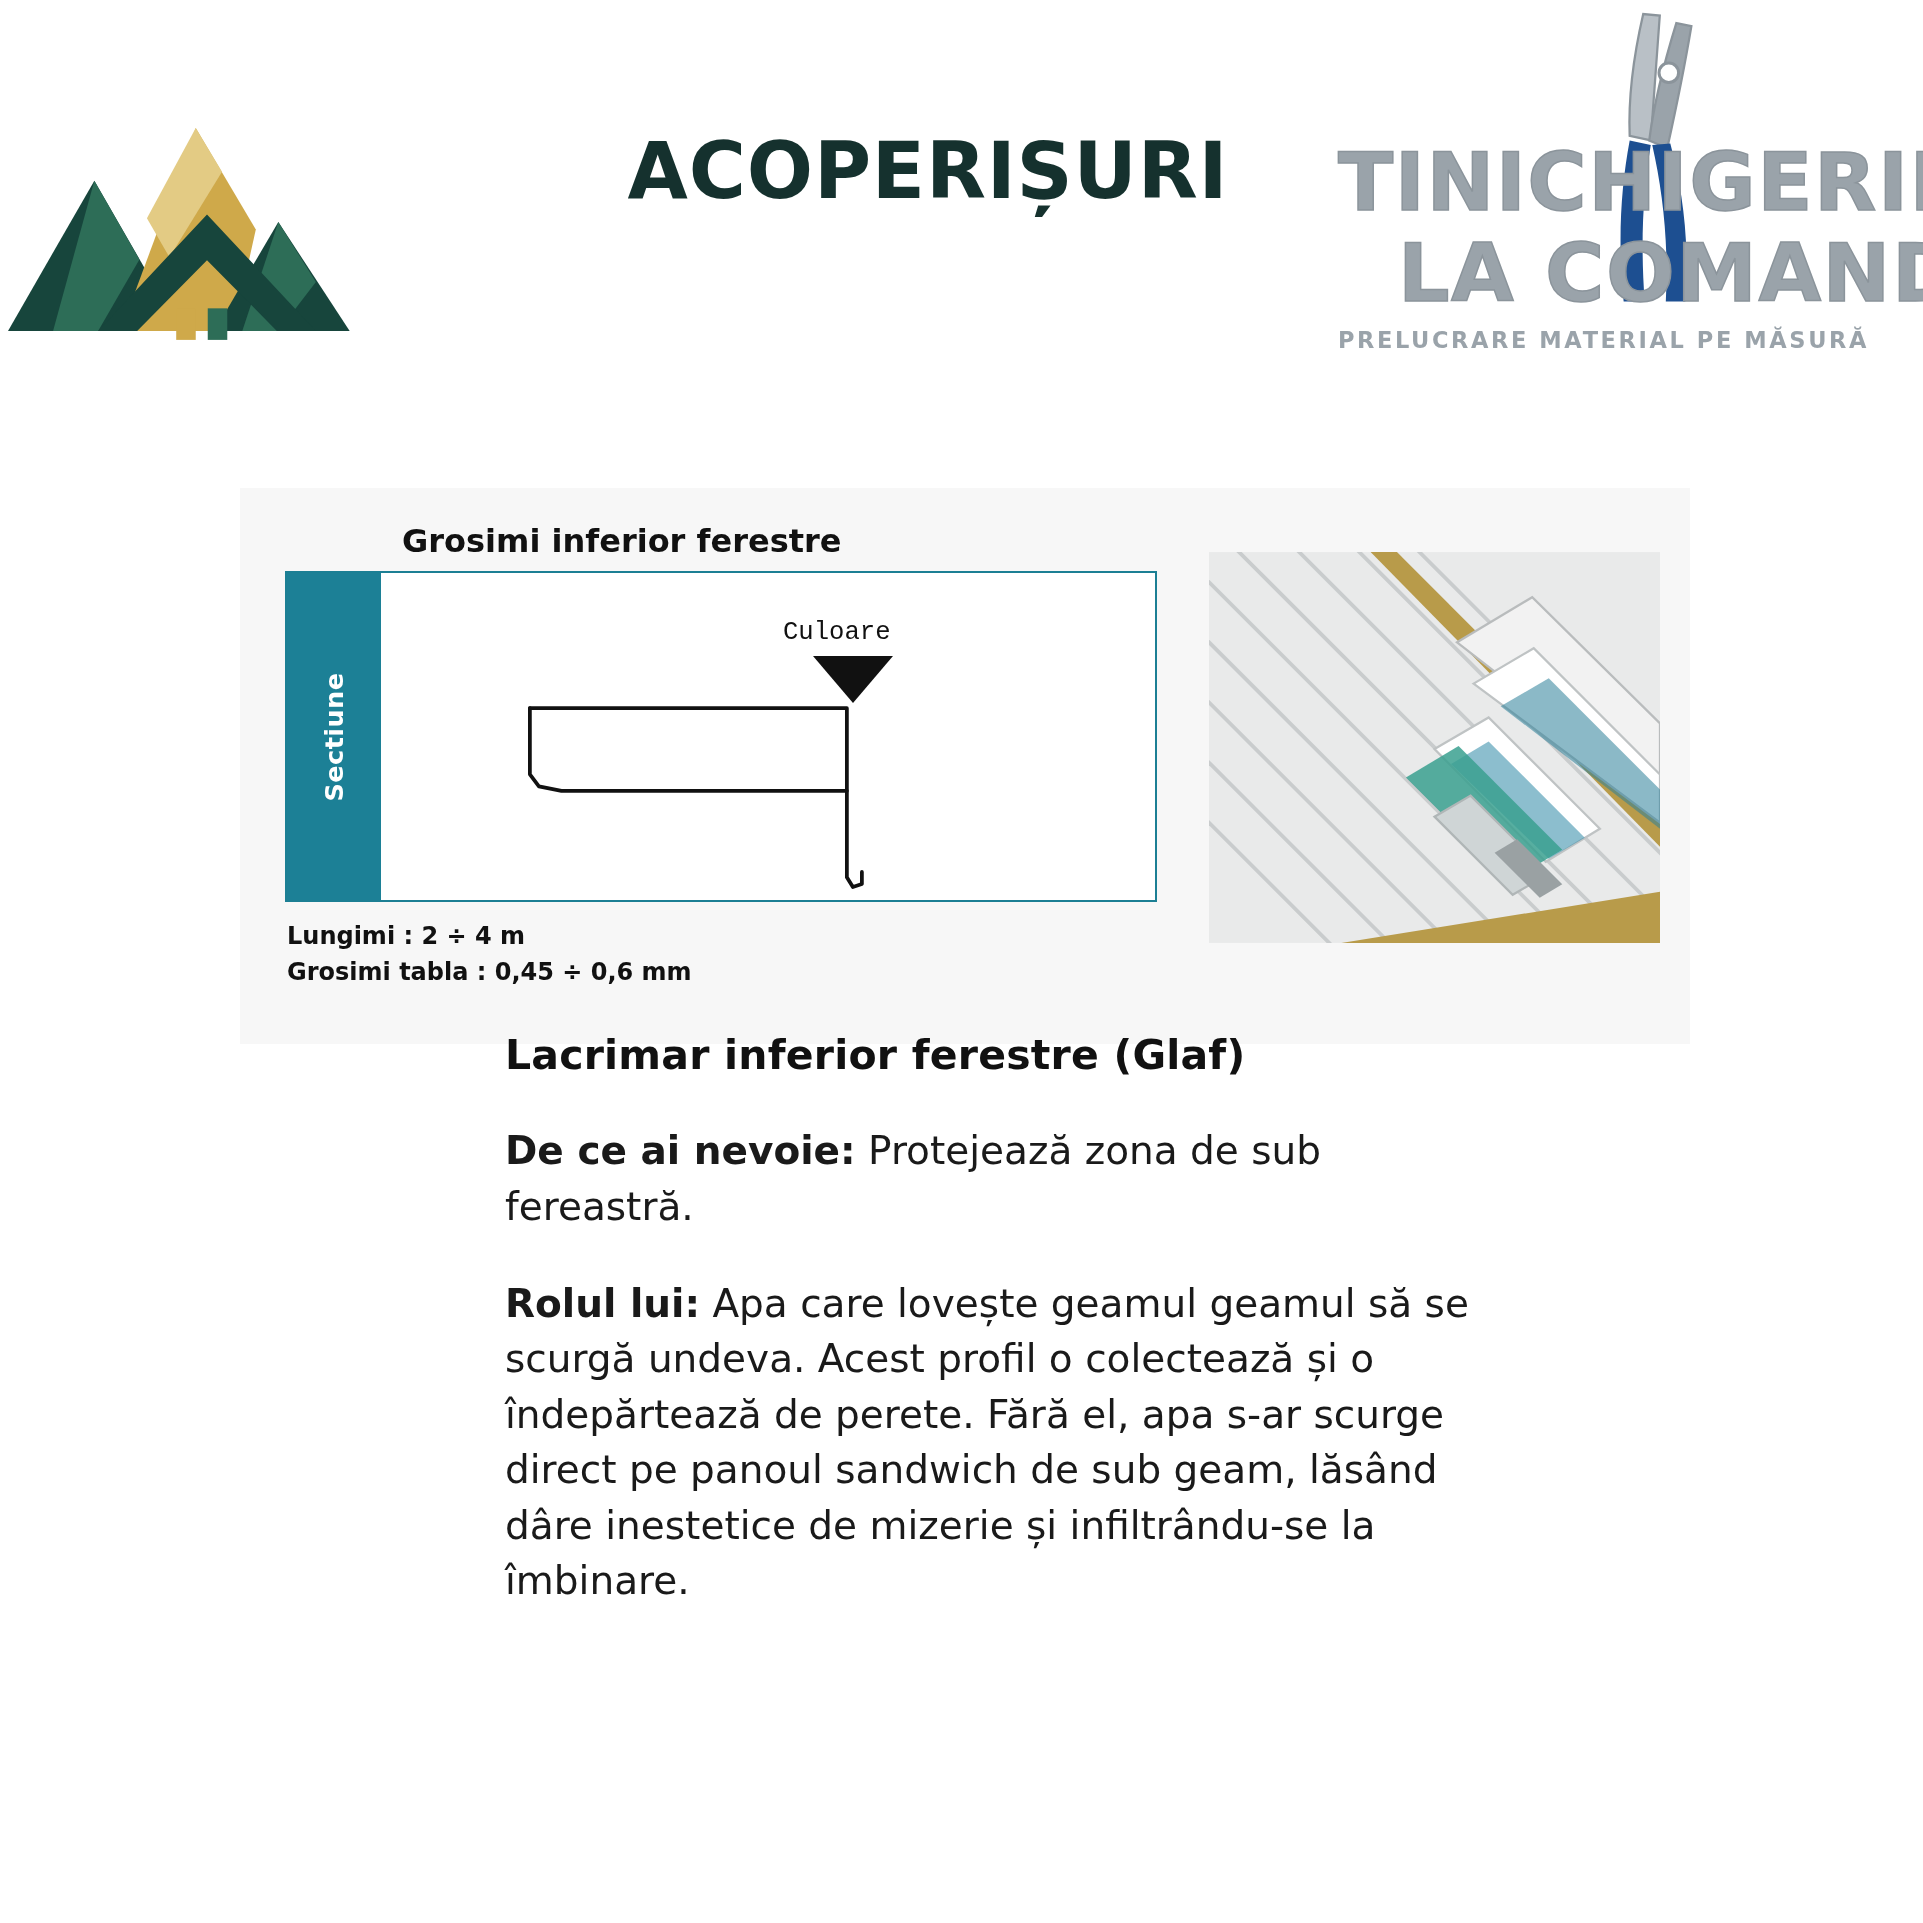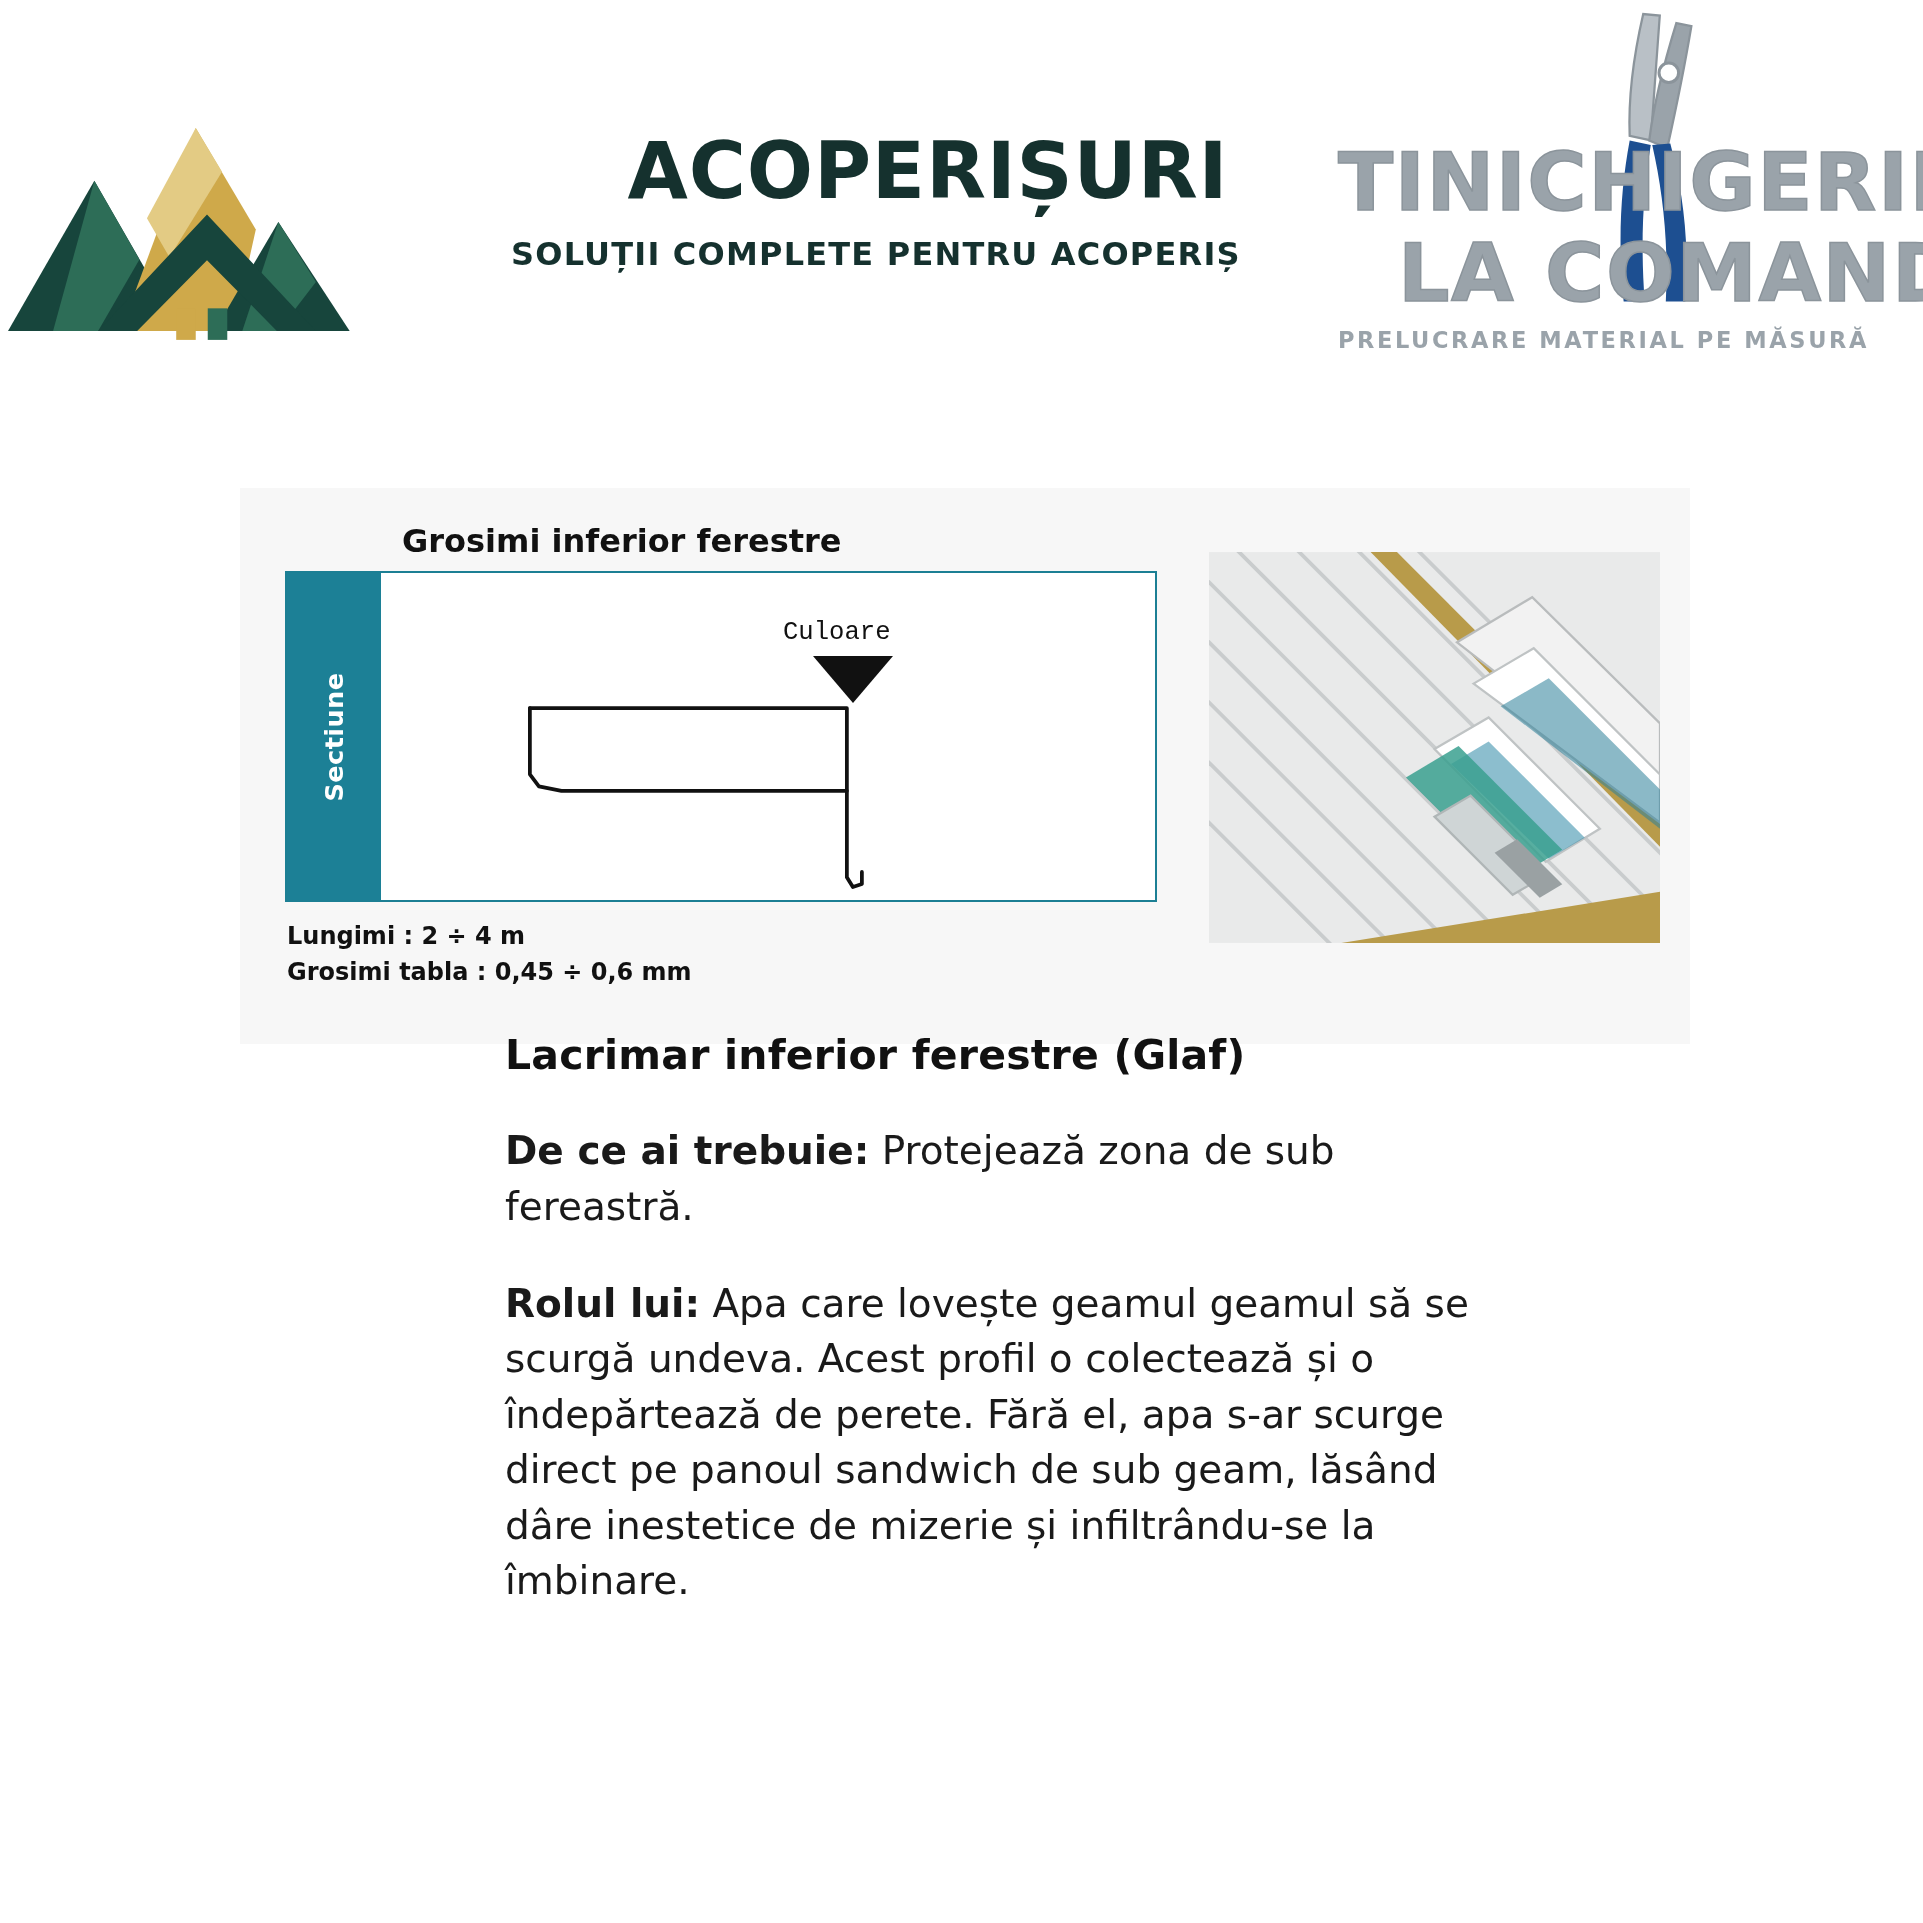--- a/index.html
+++ b/index.html
@@ -252,21 +252,20 @@
 
       <polygon points="120,330 265,175 410,330 358,330 265,236 172,330" fill="#17453c"></polygon>
 
       <rect x="224" y="300" width="26" height="42" fill="#cfa94a"></rect>
       <rect x="266" y="300" width="26" height="42" fill="#2d6d57"></rect>
     </svg>
   </div>
 
   <div class="brand-text">
     <div class="brand-line2">ACOPERIȘURI</div>
-    <div class="brand-tagline">SOLUȚII COMPLETE PENTRU ACOPERIȘ</div>
   </div>
 
   <div class="logo2">
     <div class="shears">
       <svg viewBox="0 0 210 400" width="158" height="301" xmlns="http://www.w3.org/2000/svg">
         <path d="M96 8 C84 60 76 120 78 170 L106 176 C110 122 114 62 118 10 Z" fill="#b9c0c6" stroke="#8b949b" stroke-width="3"></path>
         <path d="M140 20 C124 72 110 128 104 176 L128 186 C140 132 152 72 160 24 Z" fill="#9aa3aa" stroke="#8b949b" stroke-width="3"></path>
         <circle cx="130" cy="86" r="13" fill="#ffffff" stroke="#8b949b" stroke-width="4"></circle>
         <path d="M78 176 C66 240 62 310 70 390 L98 390 C92 312 96 242 106 182 Z" fill="#1d4f91"></path>
         <path d="M108 182 C122 244 130 312 126 390 L152 390 C158 310 148 240 132 180 Z" fill="#1d4f91"></path>
@@ -342,20 +341,20 @@
         </g>
       </g>
     </svg>
   </div>
 </div>
 
 <div class="copy">
   <h2>Lacrimar inferior ferestre (Glaf)</h2>
 
   <p>
-    <b>De ce ai trebuie:</b><span> Protejează zona de sub fereastră.</span>
+    <b>De ce ai nevoie:</b><span> Protejează zona de sub fereastră.</span>
   </p>
 
   <p>
     <b>Rolul lui:</b><span> Apa care lovește geamul geamul să se scurgă undeva. Acest profil o colectează și o îndepărtează de perete. Fără el, apa s-ar scurge direct pe panoul sandwich de sub geam, lăsând dâre inestetice de mizerie și infiltrându-se la îmbinare.</span>
   </p>
 </div>
 
 
 </body></html>

